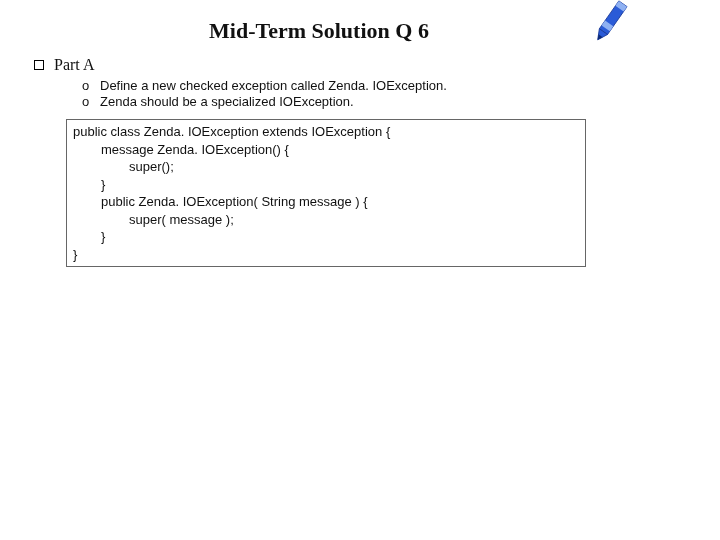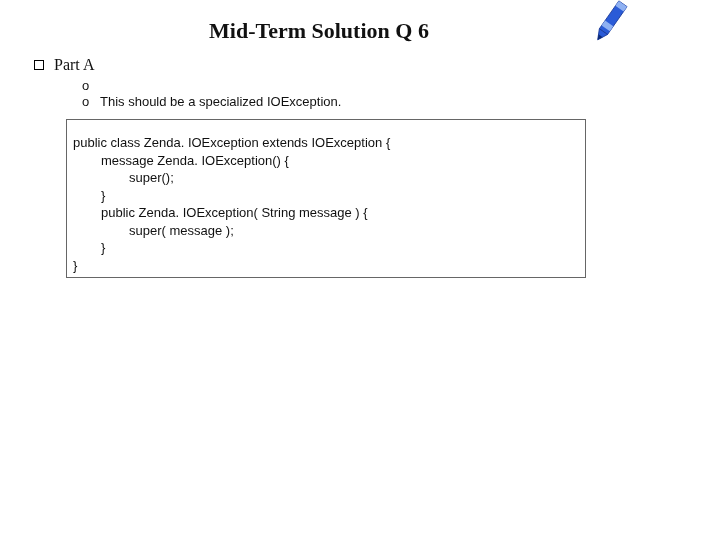--- a/index.html
+++ b/index.html
@@ -6,21 +6,21 @@
   html, body { width: 720px; height: 540px; background: #fff; font-family: Arial, Helvetica, sans-serif; position: relative; overflow: hidden; }
   .slide { width: 632px; height: 540px; padding: 18px 28px 20px 34px; position: relative; }
   .title { font-family: "Comic Sans MS", "Comic Sans", cursive; font-size: 22px; color: #111; text-align: center; margin-bottom: 12px; }
   .bullet-row { display: flex; align-items: flex-start; }
   .square-bullet { width: 10px; height: 10px; border: 1.5px solid #000; margin-right: 10px; margin-top: 4px; flex: 0 0 auto; }
   .part-label { font-family: "Comic Sans MS", "Comic Sans", cursive; font-size: 16px; color: #111; }
   .sub-list { margin-left: 48px; margin-top: 4px; }
   .sub-item { display: flex; align-items: flex-start; margin-bottom: 1px; }
   .sub-marker { font-family: Arial, sans-serif; font-size: 13px; color: #111; width: 18px; flex: 0 0 auto; }
   .sub-text { font-family: Arial, sans-serif; font-size: 13px; color: #111; }
-  .code-box { border: 1px solid #666; margin-left: 32px; margin-right: 18px; margin-top: 10px; padding: 14px 6px 3px 6px; font-family: Arial, sans-serif; font-size: 13px; color: #111; line-height: 1.35; }
+  .code-box { border: 1px solid #666; margin-left: 32px; margin-right: 18px; margin-top: 10px; padding: 3px 6px 3px 6px; font-family: Arial, sans-serif; font-size: 13px; color: #111; line-height: 1.35; }
   .code-line { white-space: pre; }
   .ind1 { padding-left: 28px; }
   .ind2 { padding-left: 56px; }
   .crayon { position: absolute; top: -6px; right: -6px; width: 56px; height: 60px; }
 </style>
 </head>
 <body>
 
 <div class="slide">
 
@@ -37,24 +37,25 @@
   <h1 class="title">Mid-Term Solution Q 6</h1>
 
   <div class="bullet-row">
     <span class="square-bullet"></span>
     <span class="part-label">Part A</span>
   </div>
 
   <div class="sub-list">
     <div class="sub-item">
       <span class="sub-marker">o</span>
+      <span class="sub-text">Define a new checked exception called Zenda. IOException.</span>
     </div>
     <div class="sub-item">
       <span class="sub-marker">o</span>
-      <span class="sub-text">This should be a specialized IOException.</span>
+      <span class="sub-text">Zenda should be a specialized IOException.</span>
     </div>
   </div>
 
   <div class="code-box">
     <div class="code-line">public class Zenda. IOException extends IOException {</div>
     <div class="code-line ind1">message Zenda. IOException() {</div>
     <div class="code-line ind2">super();</div>
     <div class="code-line ind1">}</div>
     <div class="code-line ind1">public Zenda. IOException( String message ) {</div>
     <div class="code-line ind2">super( message );</div>

